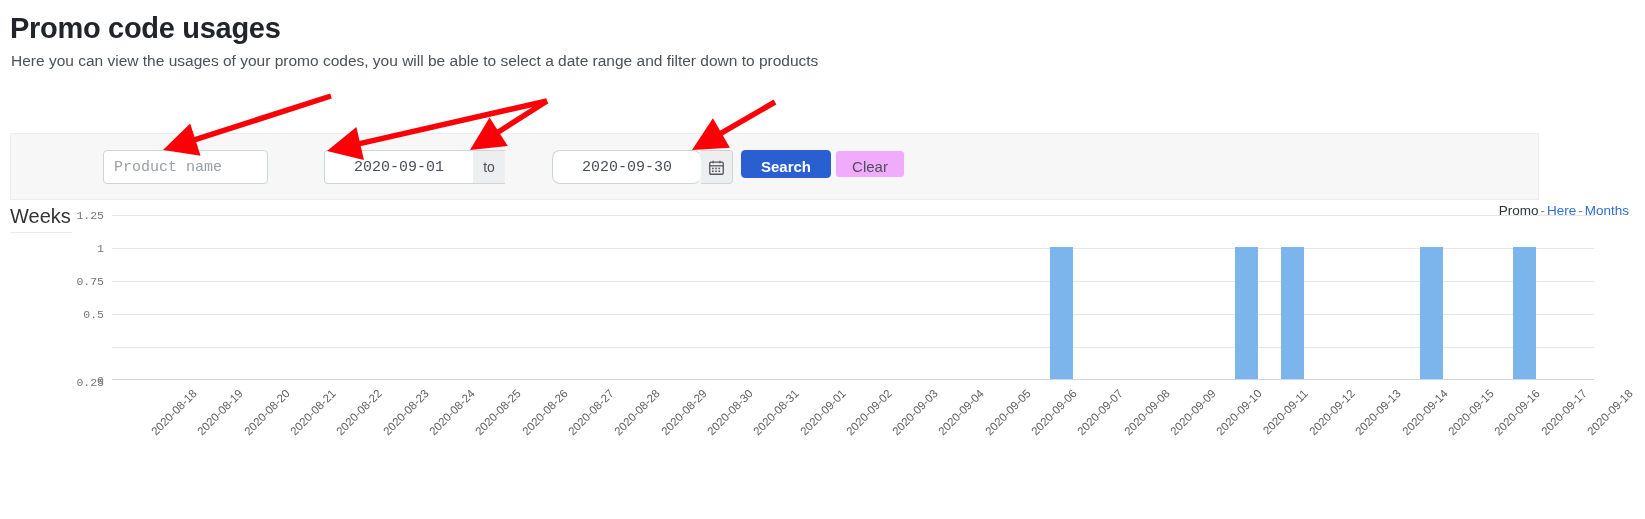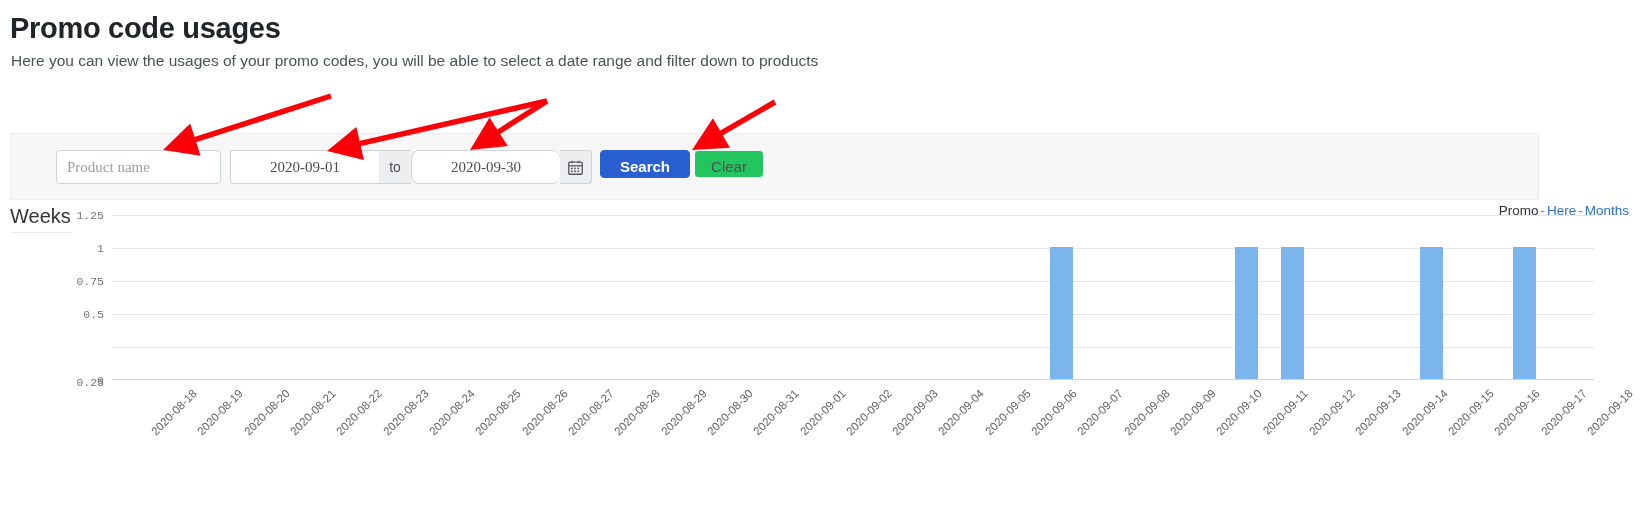--- a/index.html
+++ b/index.html
@@ -34,25 +34,26 @@
   }
   .filter-row {
     position: absolute; left: 45px; top: 16px;
     display: flex; align-items: stretch; height: 34px;
   }
   .inp {
     height: 34px;
     border: 1px solid #ced4da;
     background: #ffffff;
     border-radius: 4px;
-    font-family: Liberation Serif, serif;
+    font-family: Liberation Mono, monospace;
     font-size: 15px;
     color: #495057;
     padding: 0 10px;
     outline: none;
+    margin-left: 47px;
   }
   .inp::placeholder { color: #9aa0a6; opacity: 1; }
   #product-name-input { width: 165px; margin-right: 9px; }
   .date-group { display: flex; align-items: stretch; margin-right: 8px; }
   .date-input {
     width: 149px; text-align: center;
     border-radius: 4px 0 0 4px;
     border-right: none;
   }
   .date-input.second { border-radius: 8px; border-left: 1px solid #ced4da; }
@@ -68,21 +69,21 @@
   .btn {
     height: 28px; border: 1px solid transparent; border-radius: 4px;
     font-family: "Liberation Sans", sans-serif; font-size: 15px;
     cursor: pointer; padding: 0 16px; line-height: 32px;
   }
   #search-button {
     background: #2a5fd1; border-color: #2a5fd1; color: #ffffff;
     font-weight: bold; margin-right: 4px; padding: 0 19px;
   }
   #clear-button {
-    background: #22c55e; color: #4b5157; border-color: #f4f5f6;
+    background: #f0abfc; color: #4b5157; border-color: #f4f5f6;
     padding: 0 16px;
   }
 
   
   .usage-title {
     position: absolute; left: 10px; top: 203px;
     font-size: 20px; color: #333; line-height: 26px;
     padding-bottom: 3px; border-bottom: 1px solid #eaeaea; width: 62px;
   }
   .range-links {

